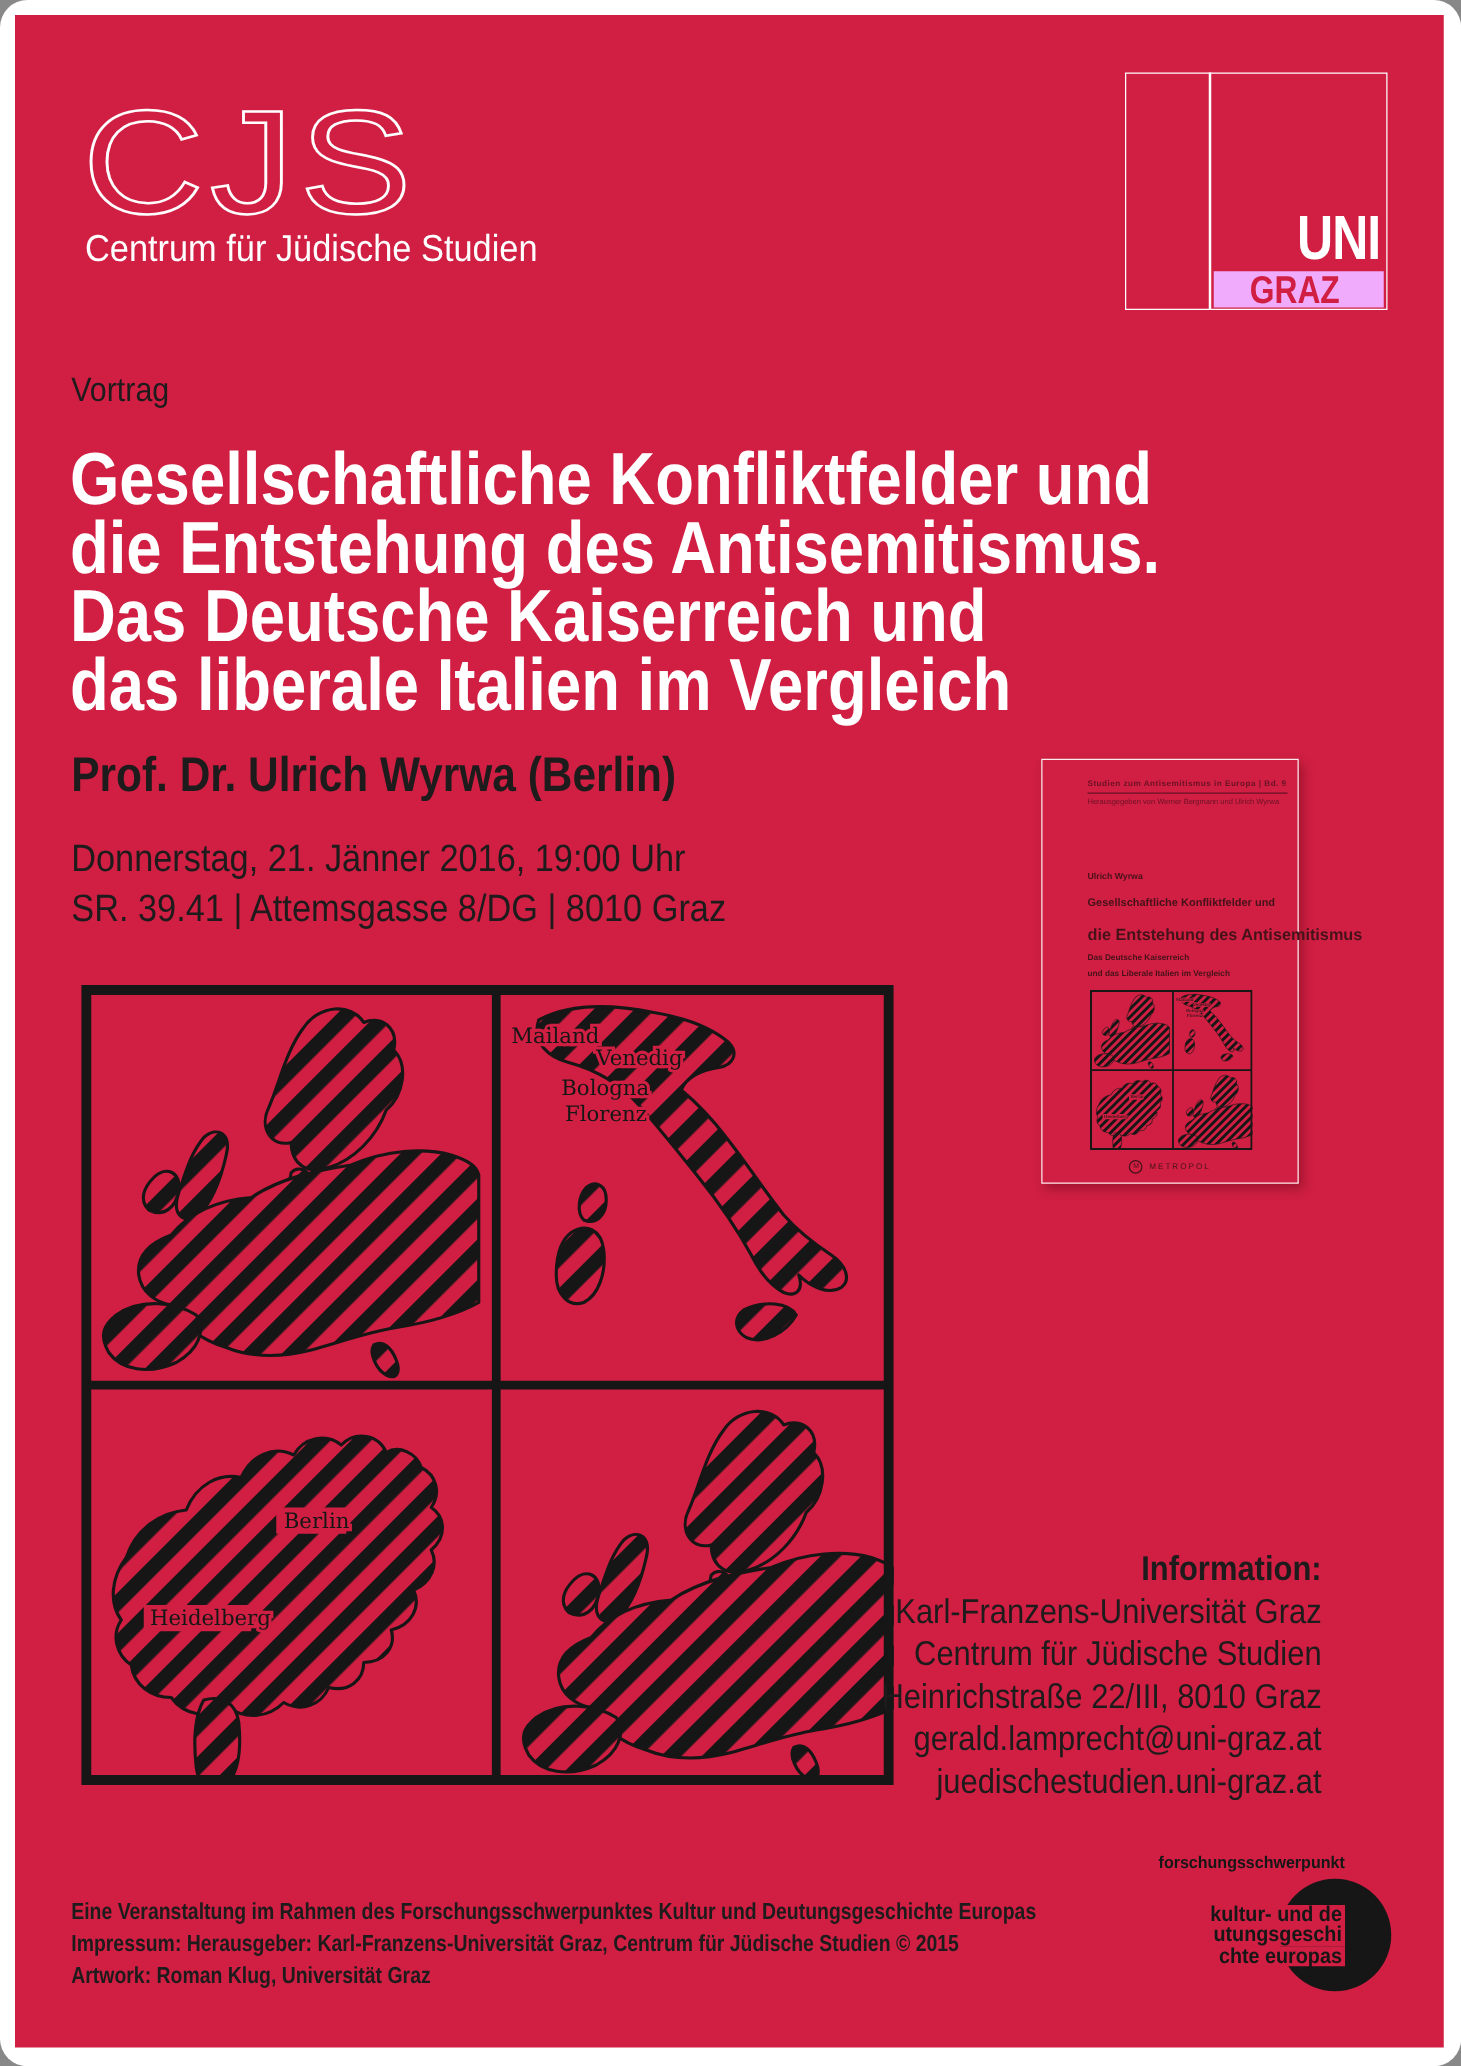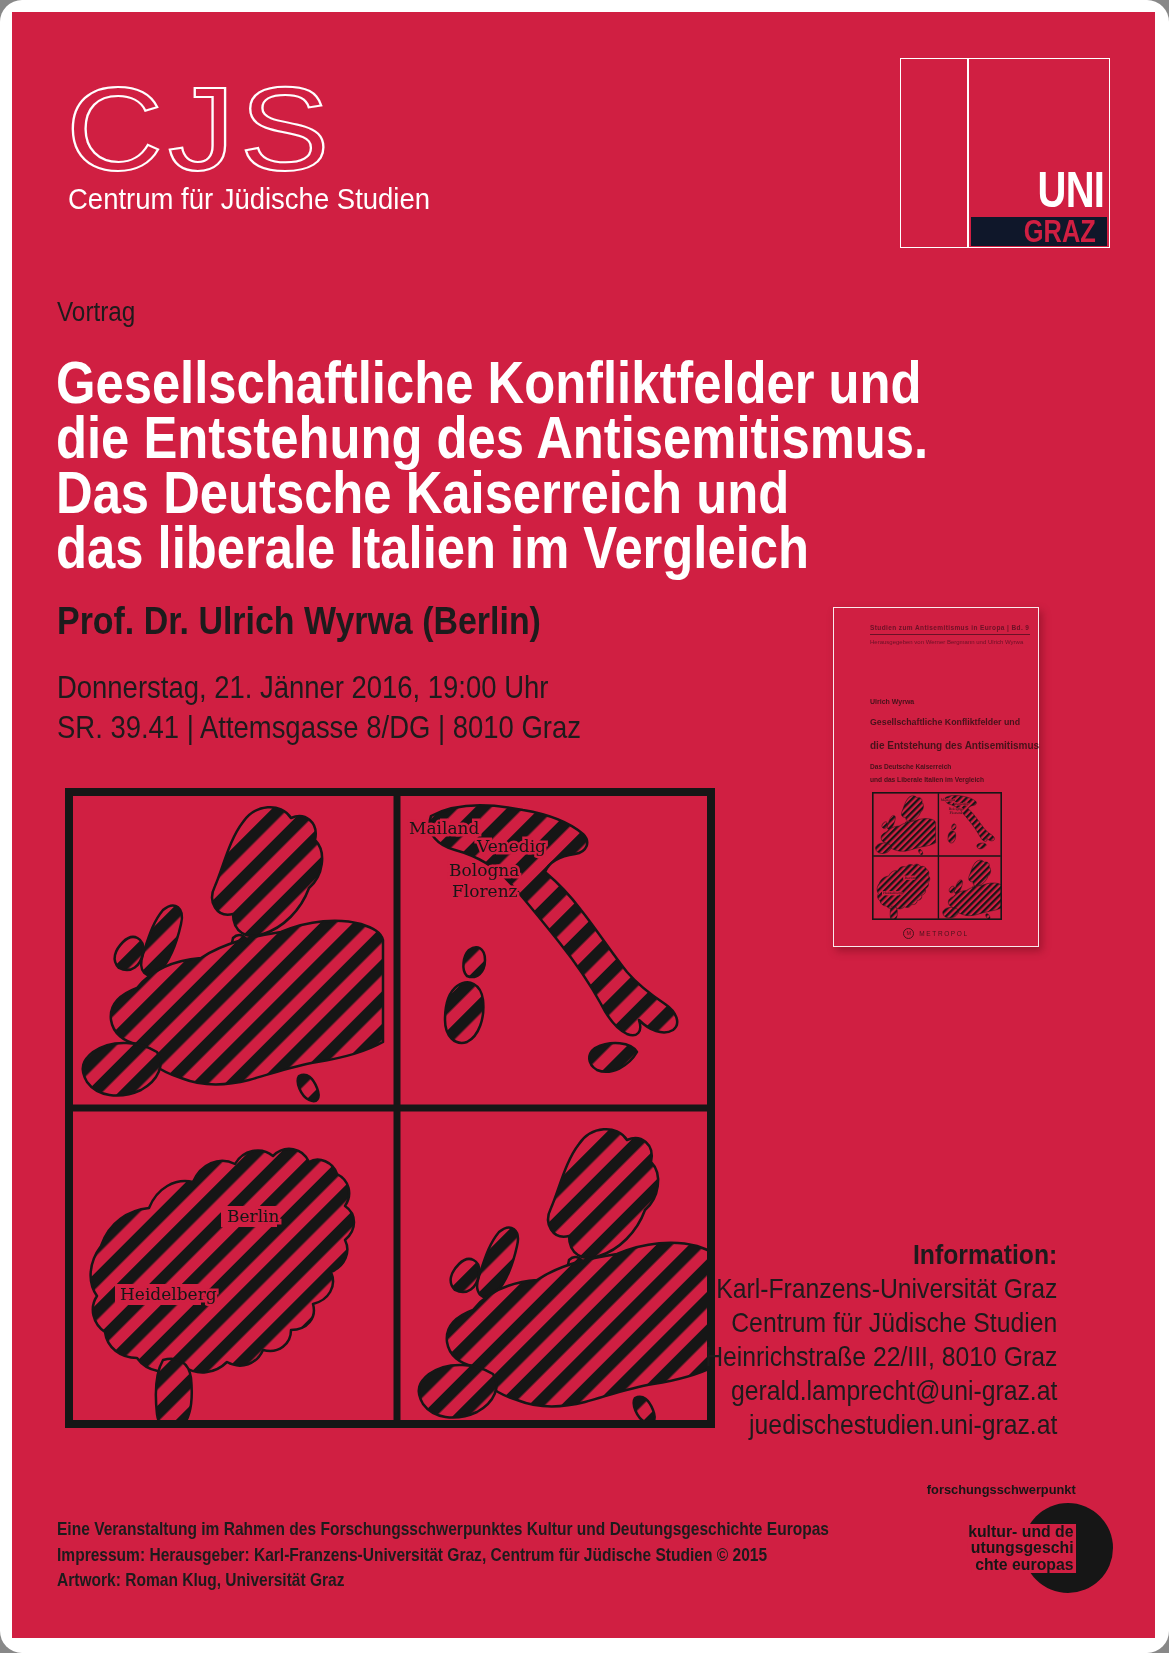--- a/index.html
+++ b/index.html
@@ -13,22 +13,22 @@
   .cjs-acronym{fill:none;stroke:#ffffff;stroke-width:2;font-size:118px;letter-spacing:4px;
                font-family:"Liberation Sans",sans-serif;}
   .cjs-name{fill:#ffffff;font-size:30px;font-family:"Liberation Sans",sans-serif;}
 
   
   .ug{left:900px;top:58px;width:210px;height:190px;}
   .ug-frame{position:absolute;left:0;top:0;right:0;bottom:0;border:1.5px solid #ffffff;}
   .ug-divider{position:absolute;left:67px;top:0;bottom:0;width:1.5px;background:#ffffff;}
   .ug-uni{position:absolute;right:6px;bottom:33px;color:#ffffff;font-weight:bold;font-size:50px;
           line-height:1;letter-spacing:-1px;transform:scaleX(.8);transform-origin:right bottom;white-space:nowrap;}
-  .ug-graz-bar{position:absolute;left:71px;right:3px;bottom:2px;height:29px;background:#0f172a;
-               display:flex;align-items:center;justify-content:flex-end;padding-right:11px;box-sizing:border-box;}
+  .ug-graz-bar{position:absolute;left:71px;right:3px;bottom:2px;height:29px;background:#f0abfc;
+               display:flex;align-items:center;justify-content:center;padding-right:22px;box-sizing:border-box;}
   .ug-graz{color:#d01f42;font-weight:bold;font-size:31px;line-height:1;transform:scaleX(.82);
            transform-origin:right center;white-space:nowrap;}
 
   
   .kicker{left:57px;top:297px;font-size:27px;transform:scaleX(.9);transform-origin:left top;white-space:nowrap;}
   .title{left:56px;top:356px;color:#ffffff;font-weight:bold;font-size:59px;line-height:55px;
          transform:scaleX(.86);transform-origin:left top;}
   .title-line{white-space:nowrap;}
   .speaker{left:57px;top:599px;font-weight:bold;font-size:39px;transform:scaleX(.87);
            transform-origin:left top;white-space:nowrap;}
@@ -44,21 +44,21 @@
   
   .bookcover{left:833px;top:607px;width:206px;height:340px;background:#d01f42;
              border:1px solid rgba(255,255,255,.9);box-sizing:border-box;
              box-shadow:3px 4px 8px rgba(70,0,12,.35);}
   .bc-series{position:absolute;left:36px;right:8px;top:16px;font-size:6.5px;font-weight:bold;
              color:#6b1126;border-bottom:1px solid #6b1126;padding-bottom:3px;
              letter-spacing:.4px;white-space:nowrap;overflow:hidden;}
   .bc-editors{position:absolute;left:36px;right:6px;top:31px;font-size:6px;color:#6b1126;white-space:nowrap;}
   .bc-author{position:absolute;left:36px;top:90px;font-size:7px;font-weight:bold;color:#46121a;}
   .bc-title1{position:absolute;left:36px;top:109px;font-size:8.8px;font-weight:bold;color:#46121a;white-space:nowrap;}
-  .bc-title2{position:absolute;left:36px;top:132px;font-size:10px;font-weight:bold;color:#46121a;white-space:nowrap;}
+  .bc-title2{position:absolute;left:36px;top:132px;font-size:13px;font-weight:bold;color:#46121a;white-space:nowrap;}
   .bc-sub1{position:absolute;left:36px;top:155px;font-size:6.6px;font-weight:bold;color:#46121a;}
   .bc-sub2{position:absolute;left:36px;top:168px;font-size:6.6px;font-weight:bold;color:#46121a;}
   .bc-map{position:absolute;left:38px;top:184px;}
   .bc-pub{position:absolute;left:0;right:0;bottom:7px;display:flex;align-items:center;
           justify-content:center;gap:5px;color:#46121a;}
   .bc-mark{width:9px;height:9px;border:1px solid #46121a;border-radius:50%;font-size:5.5px;
            display:inline-flex;align-items:center;justify-content:center;line-height:1;}
   .bc-publabel{font-size:6.5px;letter-spacing:1.6px;}
 
   

